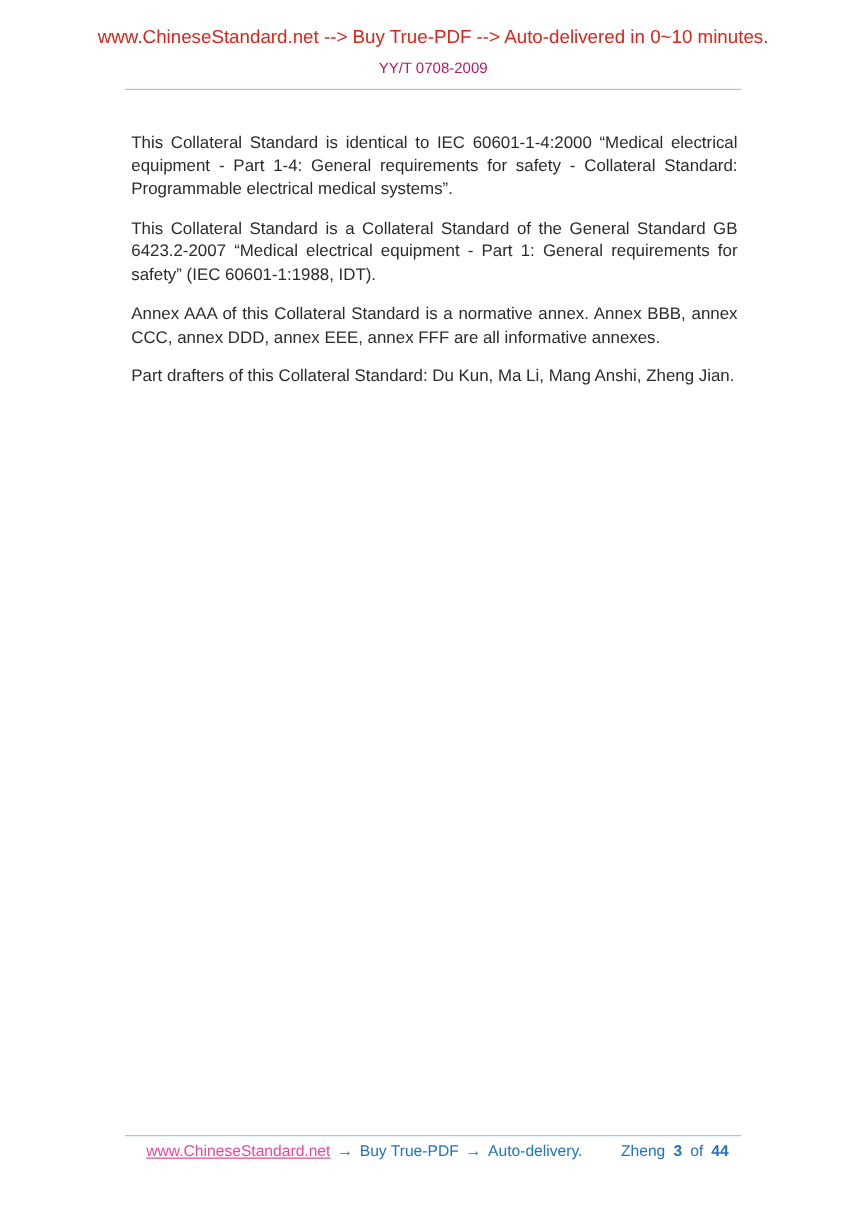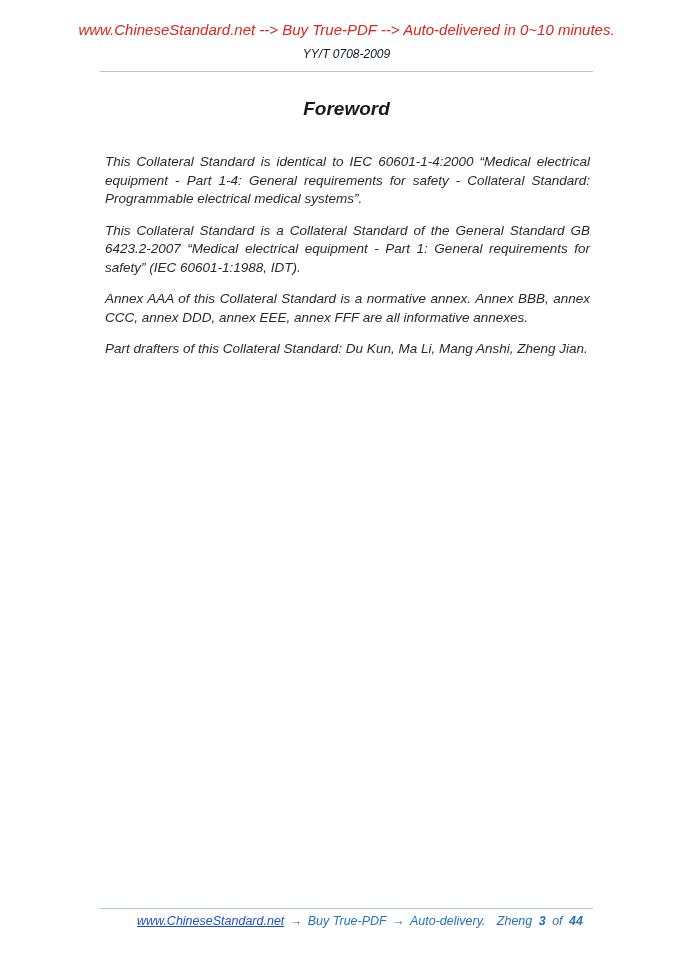--- a/index.html
+++ b/index.html
@@ -4,33 +4,32 @@
 <style>
   * { margin: 0; padding: 0; box-sizing: border-box; }
   html, body { background: #ffffff; }
   .page {
     position: relative;
     width: 693px;
     height: 980px;
     background: #ffffff;
     font-family: "Liberation Sans", sans-serif;
     overflow: hidden;
-    font-style: italic;
   }
   .promo {
     margin-top: 21px;
     text-align: center;
     font-size: 15px;
     color: #de231c;
   }
   .std-code {
     margin-top: 9px;
     text-align: center;
     font-size: 12px;
-    color: #0f172a;
+    color: #be185d;
   }
   .top-rule {
     margin: 10px auto 0 auto;
     width: 493px;
     border-top: 1px solid #a9c7e5;
     height: 0;
   }
   .title {
     margin-top: 26px;
     text-align: center;
@@ -57,41 +56,39 @@
   }
   .footer-row {
     display: flex;
     justify-content: space-between;
     align-items: baseline;
     padding: 0 10px 0 17px;
     font-size: 12.5px;
     color: #2173c2;
   }
   .footer-link {
-    color: #1d4ed8;
+    color: #ec4899;
     text-decoration: underline;
     cursor: pointer;
-    margin-left: 20px;
   }
   .footer-left span { margin-left: 2px; }
   .footer-right span, .footer-right b { margin-left: 3px; }
   .footer-right b { font-weight: bold; }
 </style>
 </head>
 <body>
 
 <div class="page">
 
   <div class="promo">www.ChineseStandard.net --&gt; Buy True-PDF --&gt; Auto-delivered in 0~10 minutes.</div>
 
   <div class="std-code">YY/T 0708-2009</div>
 
   <div class="top-rule"></div>
 
-  <h1 class="title">Foreword</h1>
 
   <div class="body-text">
     <p>This Collateral Standard is identical to IEC 60601-1-4:2000 “Medical electrical equipment - Part 1-4: General requirements for safety - Collateral Standard: Programmable electrical medical systems”.</p>
     <p>This Collateral Standard is a Collateral Standard of the General Standard GB 6423.2-2007 “Medical electrical equipment - Part 1: General requirements for safety” (IEC 60601-1:1988, IDT).</p>
     <p>Annex AAA of this Collateral Standard is a normative annex. Annex BBB, annex CCC, annex DDD, annex EEE, annex FFF are all informative annexes.</p>
     <p>Part drafters of this Collateral Standard: Du Kun, Ma Li, Mang Anshi, Zheng Jian.</p>
   </div>
 
   <div class="footer">
     <div class="footer-row">

